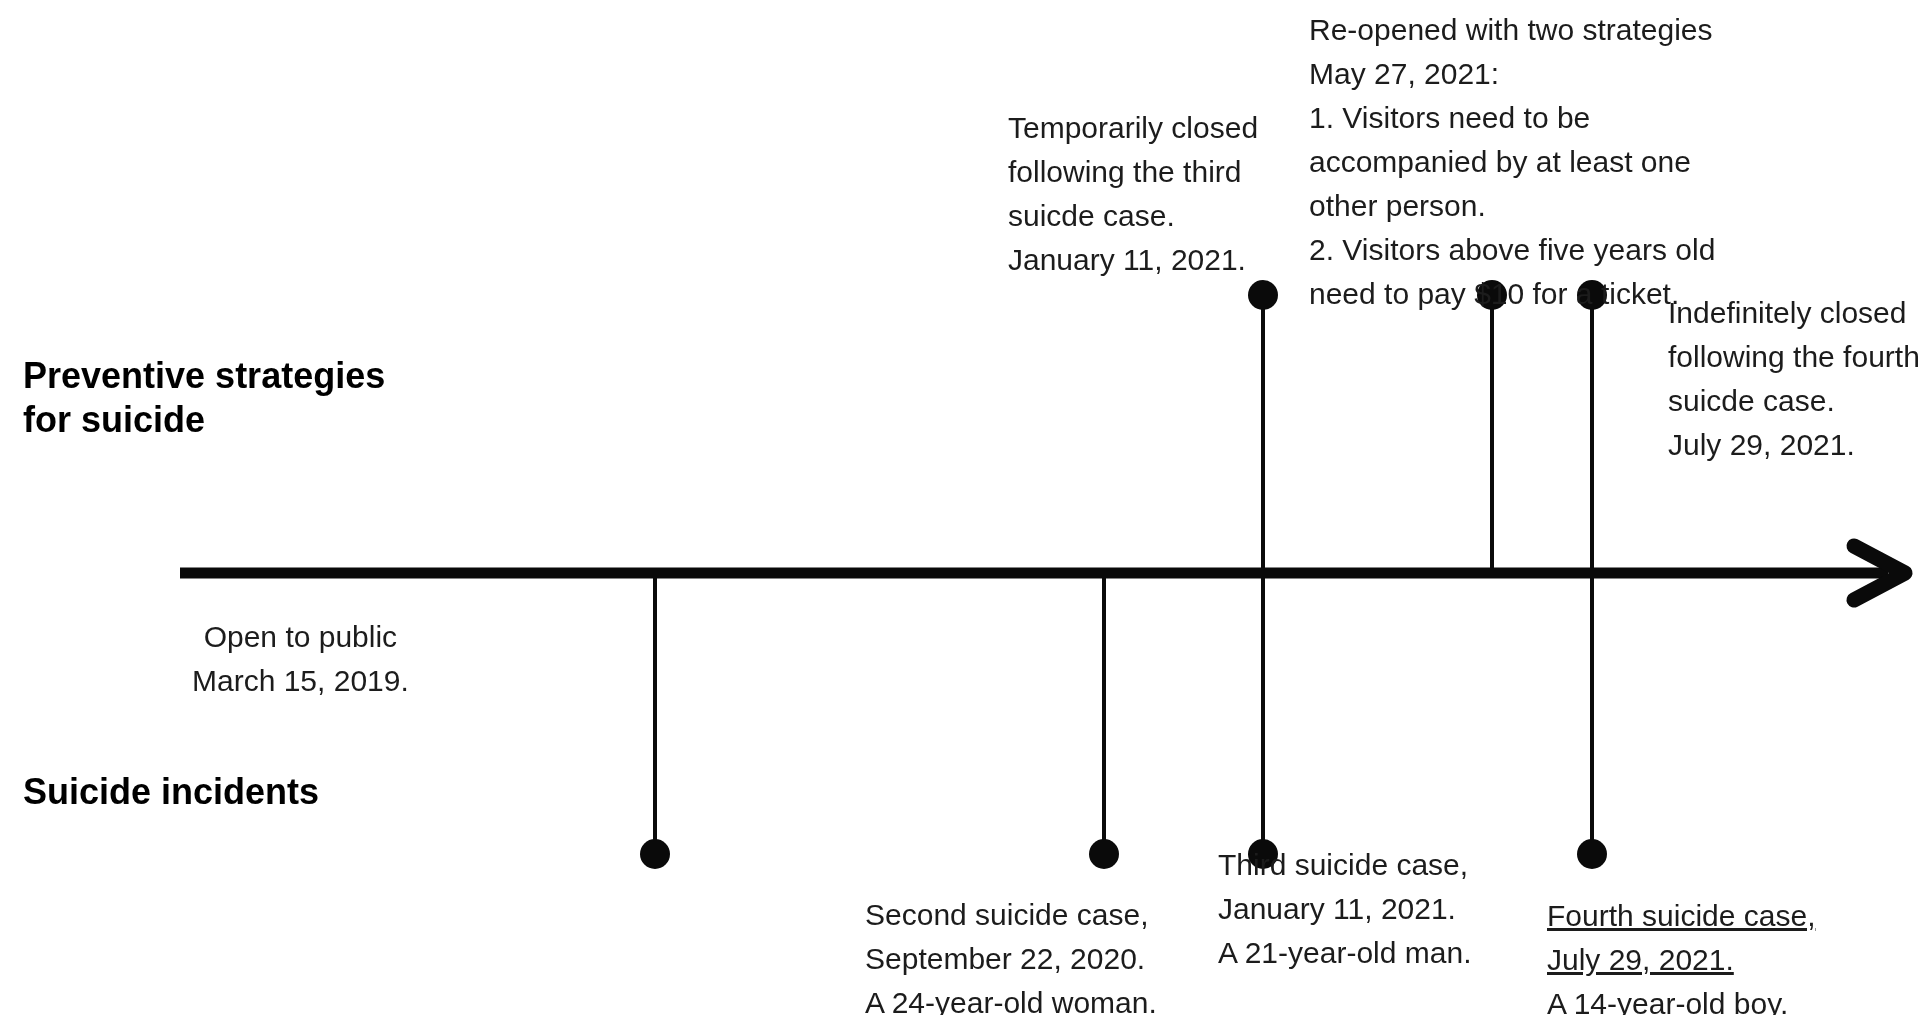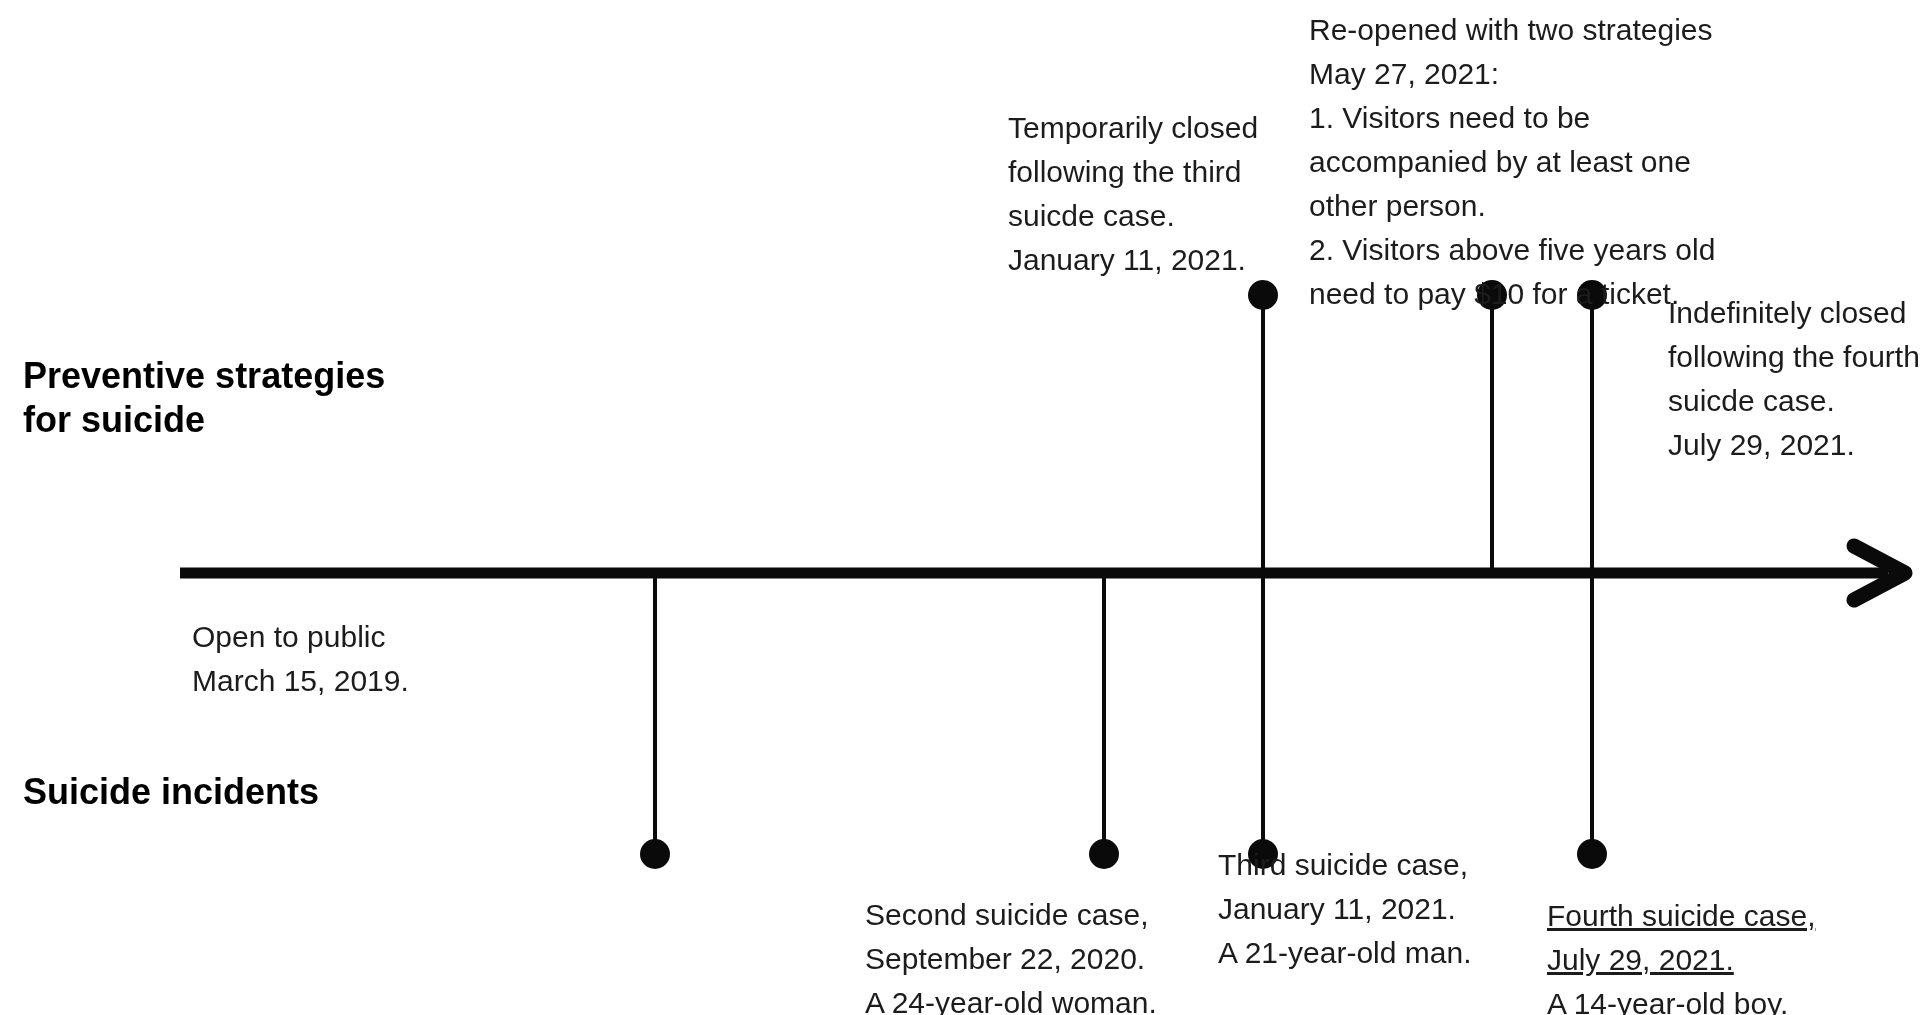--- a/index.html
+++ b/index.html
@@ -58,21 +58,21 @@
     <circle cx="1104" cy="854" r="15" class="fill"></circle>
     <circle cx="1263" cy="854" r="15" class="fill"></circle>
     <circle cx="1592" cy="854" r="15" class="fill"></circle>
   </svg>
 
   <div class="heading" style="left:23px; top:330px;margin-top:24px;">Preventive strategies
 for suicide</div>
 
   <div class="heading" style="left:23px; top:770px;">Suicide incidents</div>
 
-  <div class="label" style="left:192px; top:615px;">Open to public
+  <div class="label" style="left:192px; top:615px;text-align:center;">Open to public
 March 15, 2019.</div>
 
   <div class="label" style="left:1008px; top:106px;">Temporarily closed
 following the third
 suicde case.
 January 11, 2021.</div>
 
   <div class="label" style="left:1309px; top:8px;">Re-opened with two strategies
 May 27, 2021:
 1. Visitors need to be

